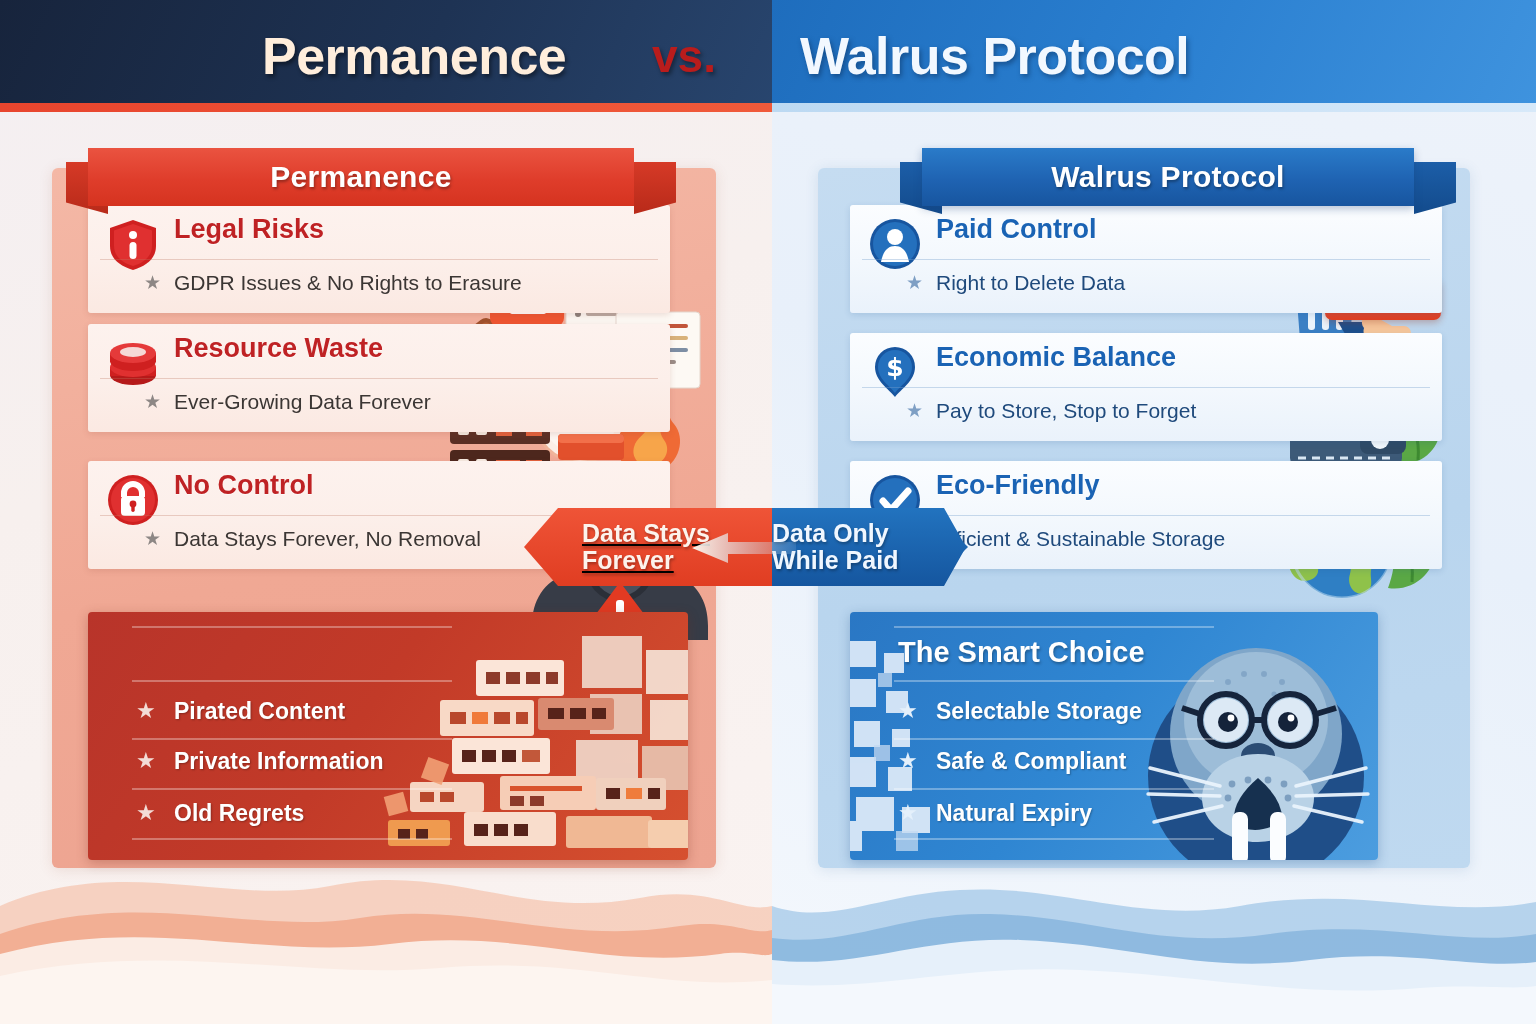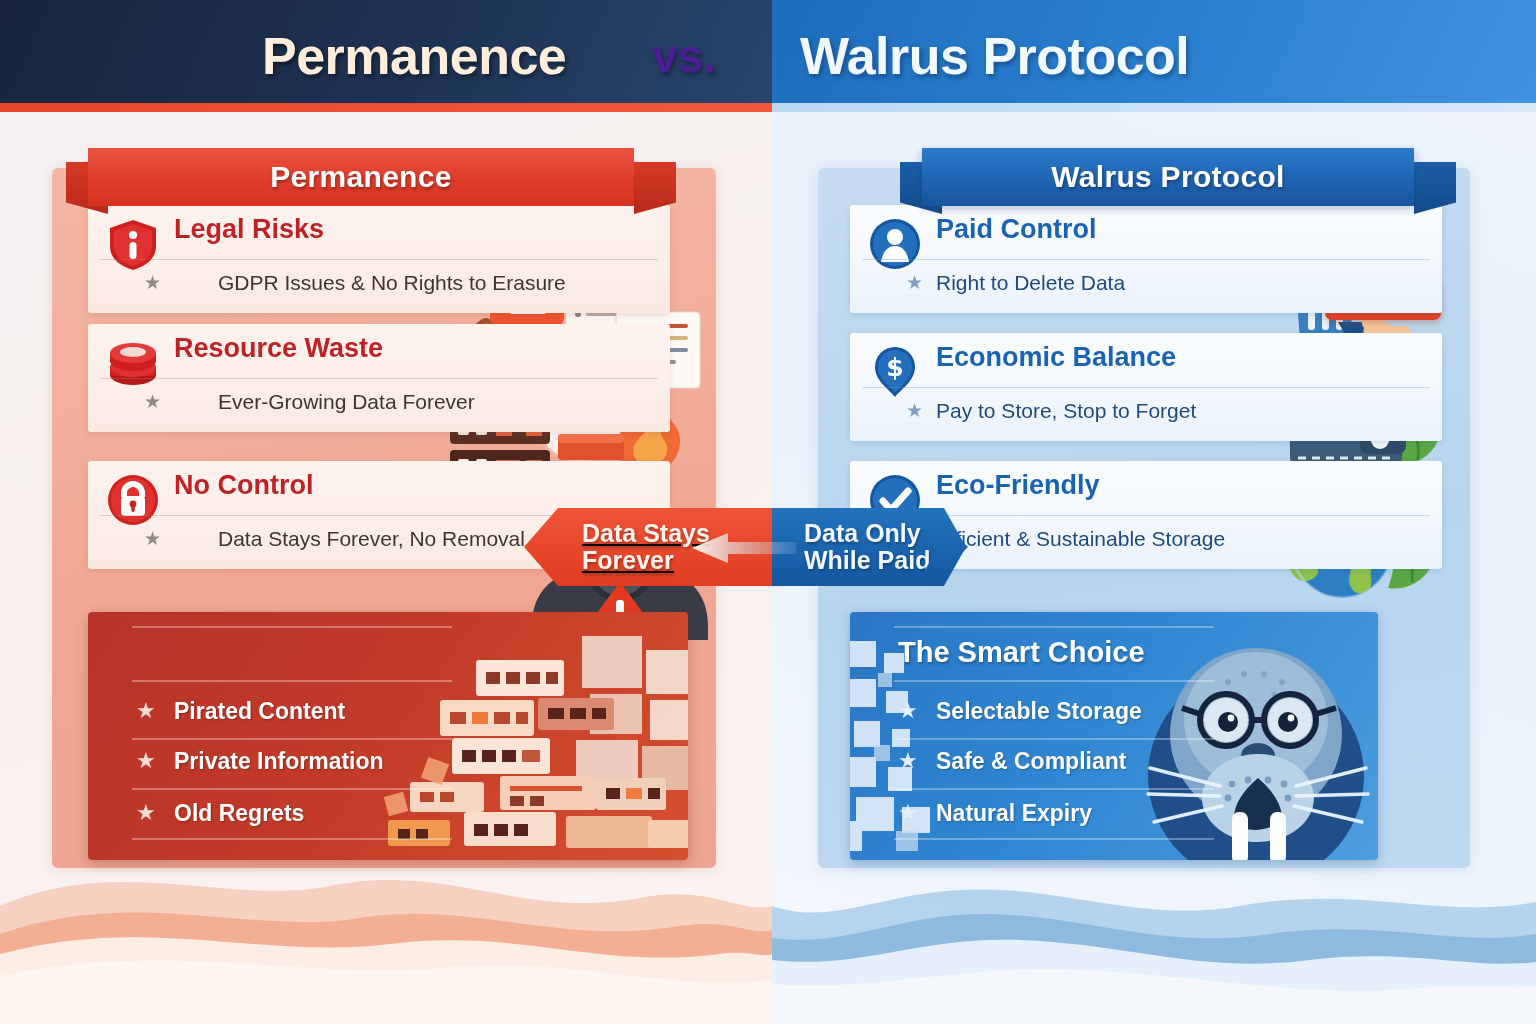--- a/index.html
+++ b/index.html
@@ -23,21 +23,21 @@
   .hdr-right{position:absolute;left:772px;top:0;width:764px;height:112px;
     background:linear-gradient(115deg,#1e6dbd 0%,#2a7fd0 50%,#3f93de 100%);}
   .hdr-underline-l{position:absolute;left:0;top:103px;width:772px;height:9px;
     background:linear-gradient(90deg,#e8452e,#f05a3a);}
   .hdr-underline-r{position:absolute;left:772px;top:103px;width:764px;height:9px;
     background:linear-gradient(90deg,#bcd9f2,#d7e9f9);}
   .hdr-title{position:absolute;top:0;height:112px;display:flex;align-items:center;
     white-space:nowrap;}
   .t-perm{left:262px;font-size:52px;font-weight:bold;color:#ffeedc;
     letter-spacing:-0.5px;text-shadow:2px 3px 4px rgba(0,0,0,.45);}
-  .t-vs{left:652px;font-size:46px;font-weight:bold;color:#4c1d95;
+  .t-vs{left:652px;font-size:46px;font-weight:bold;color:#b91c1c;
     text-shadow:2px 3px 4px rgba(0,0,0,.4);}
   .t-walrus{left:800px;font-size:52px;font-weight:bold;color:#f2f8ff;
     letter-spacing:-0.5px;text-shadow:2px 3px 5px rgba(10,45,90,.5);}
 
   
   .col{position:absolute;top:168px;border-radius:6px;}
   .col-left{left:52px;width:664px;height:700px;
     background:linear-gradient(170deg,#f4b8a6 0%,#f0a894 55%,#eda491 100%);
     box-shadow:0 2px 14px rgba(150,70,50,.13);}
   .col-right{left:818px;width:652px;height:700px;
@@ -72,21 +72,21 @@
     background:linear-gradient(180deg,#fbfdff 0%,#f3f8fd 52%,#eaf2fb 100%);
     box-shadow:0 2px 6px rgba(40,85,145,.16);}
   .card-divider{position:absolute;left:12px;right:12px;top:54px;height:1px;}
   .card-l .card-divider{background:rgba(190,120,100,.32);}
   .card-r .card-divider{background:rgba(120,160,205,.38);}
   .card-title{position:absolute;left:86px;top:9px;font-size:27px;font-weight:bold;
     white-space:nowrap;}
   .card-l .card-title{color:#bf2224;text-shadow:0 1px 0 rgba(255,255,255,.6);}
   .card-r .card-title{color:#1a63b4;text-shadow:0 1px 0 rgba(255,255,255,.7);}
   .card-bullet{position:absolute;left:86px;top:66px;font-size:21px;white-space:nowrap;}
-  .card-l .card-bullet{color:#3b3634;margin-left:44px;}
+  .card-l .card-bullet{color:#3b3634;}
   .card-r .card-bullet{color:#1f4a7c;}
   .bullet-star{position:absolute;left:56px;top:66px;font-size:19px;}
   .card-l .bullet-star{color:#8d8785;}
   .card-r .bullet-star{color:#7e9fc4;}
   .card-icon{position:absolute;left:18px;top:12px;width:54px;height:54px;}
 
   
   .panel{position:absolute;height:248px;border-radius:4px;overflow:hidden;}
   .panel-l{left:88px;top:612px;width:600px;
     background:linear-gradient(125deg,#b8342a 0%,#c23a28 45%,#d6502f 100%);
@@ -112,21 +112,21 @@
   .arrow-blue{left:772px;width:196px;
     background:linear-gradient(180deg,#2273bf,#15569f);
     clip-path:polygon(0 0,calc(100% - 40px) 0,100% 50%,calc(100% - 40px) 100%,0 100%);
     display:flex;align-items:center;}
   .arrow-blue-tip{position:absolute;left:916px;top:508px;width:50px;height:78px;
     background:linear-gradient(180deg,#2273bf,#15569f);
     clip-path:polygon(0 0,56% 0,100% 50%,56% 100%,0 100%,44% 50%);}
   .arrow-label{font-size:25px;font-weight:bold;color:#fdf3ec;line-height:1.08;
     text-shadow:1px 2px 3px rgba(0,0,0,.3);}
   .arrow-red .arrow-label{margin-left:58px;}
-  .arrow-blue .arrow-label{margin-left:32px;color:#f0f7ff;}
+  .arrow-blue .arrow-label{color:#f0f7ff;}
   .white-arrow{position:absolute;left:692px;top:533px;width:104px;height:30px;}
 
   
   .waves{position:absolute;left:0;bottom:0;width:1536px;height:230px;}
 
   
   .art{position:absolute;}
   .gdpr-badge{position:absolute;left:426px;top:236px;width:118px;height:52px;
     border-radius:9px;background:linear-gradient(180deg,#f0552e,#dd3c1c);
     display:flex;align-items:center;justify-content:center;

